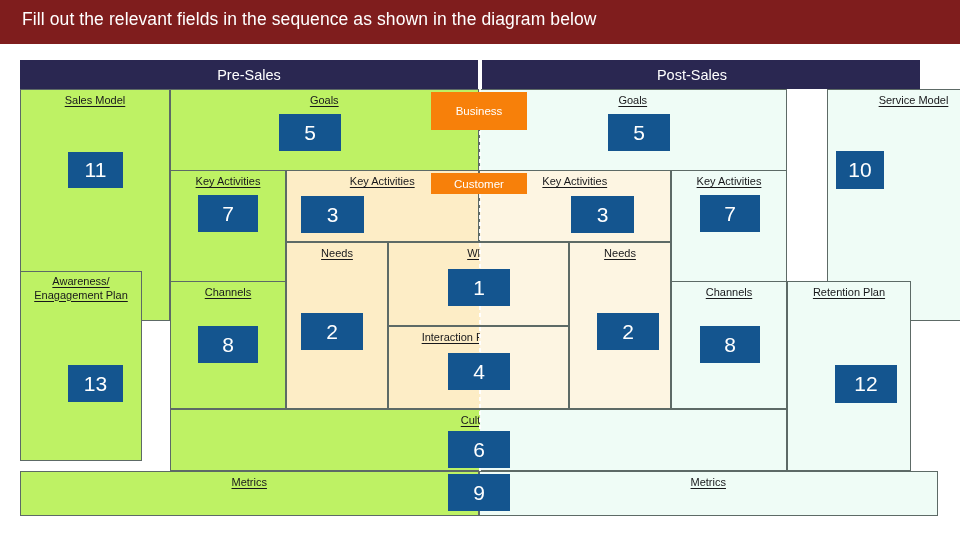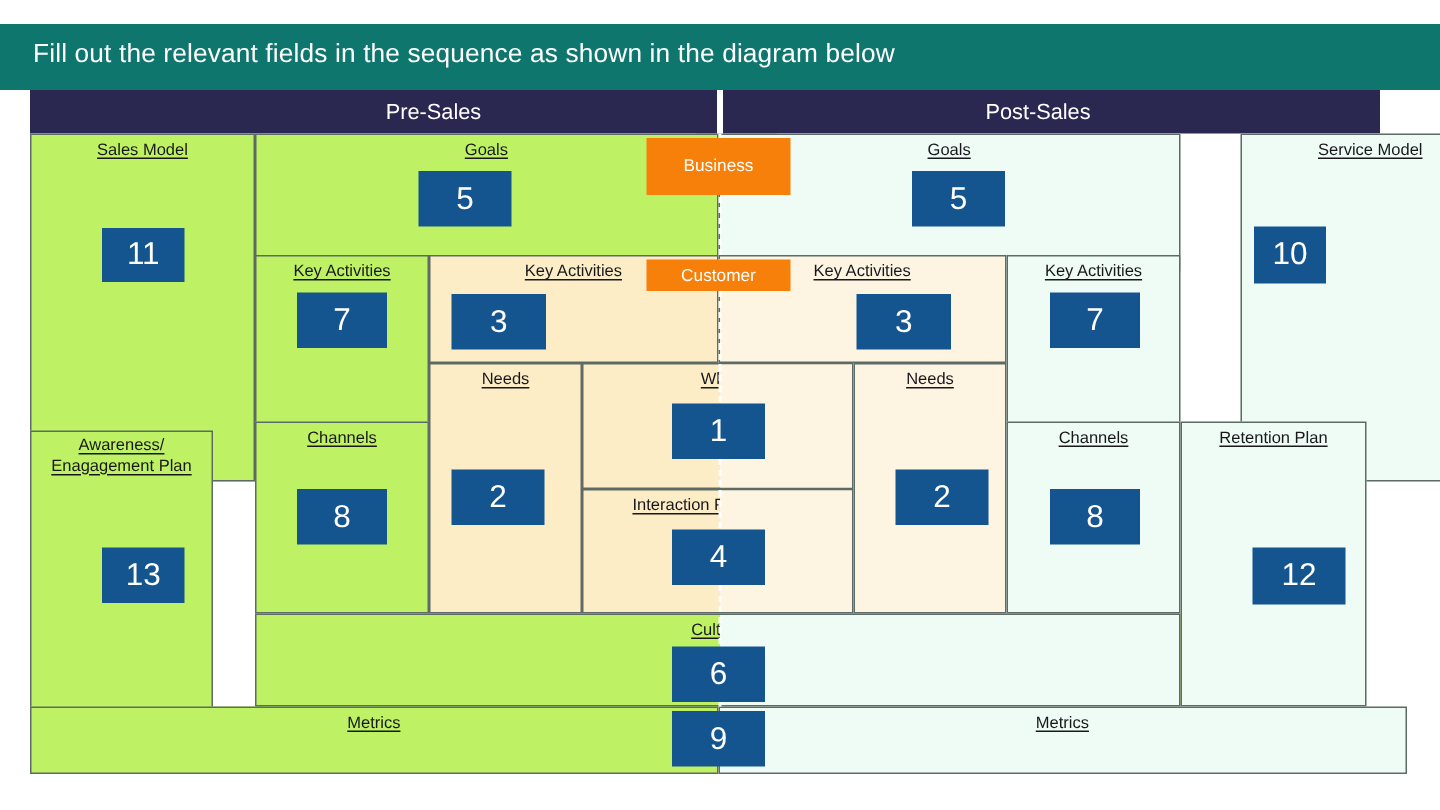--- a/index.html
+++ b/index.html
@@ -6,41 +6,41 @@
   body{
     width:960px;height:540px;
     background:#ffffff;
     font-family:"Liberation Sans", sans-serif;
     overflow:hidden;
     position:relative;
   }
 
   
   #title-banner{
-    position:absolute;left:0;top:16px;width:960px;height:44px;
-    background:#0f766e;
+    position:absolute;left:0;top:0;width:960px;height:44px;
+    background:#7f1d1d;
   }
   #title-banner .title-text{
     position:absolute;left:22px;top:9px;
     font-size:17.5px;color:#ffffff;letter-spacing:.1px;
     white-space:nowrap;
   }
 
   
   #diagram{
     position:absolute;left:20px;top:60px;width:918px;height:456px;
   }
 
   
   .phase-band{
     position:absolute;top:0;height:29px;background:#2A2751;
     color:#ffffff;font-size:14.5px;
     display:flex;align-items:center;justify-content:center;
   }
-  #phase-pre{left:0;width:458px;padding-left:40px;}
+  #phase-pre{left:0;width:458px;}
   #phase-post{left:444px;width:456px;}
 
   
   .cell{
     position:absolute;
     border:1px solid #5d6a66;
     box-sizing:border-box;
   }
   .cell .cell-label{
     position:absolute;left:0;right:0;top:4px;
@@ -190,21 +190,21 @@
   </div>
 
   <div class="cell c-tan-l" style="left:368px;top:266px;width:181px;height:83px;">
     <div class="cell-label">Interaction Preferences</div>
   </div>
   <div style="position:absolute;left:459.5px;top:267px;width:88px;height:81px;background:#fdf5e2;"></div>
   <div class="chip" style="left:428px;top:293px;width:62px;height:37px;">
     <span>4</span>
   </div>
 
-  <div class="cell c-cyan two-line" style="left:0;top:227px;width:122px;height:190px;">
+  <div class="cell c-cyan two-line" style="left:0;top:211px;width:122px;height:190px;">
     <div class="cell-label">
       <span>Awareness/</span><br>
       <span>Enagagement Plan</span>
     </div>
   </div>
   <div class="chip" style="left:48px;top:305px;width:55px;height:37px;">
     <span>13</span>
   </div>
 
   <div class="cell c-cyan" style="left:150px;top:221px;width:116px;height:128px;">

